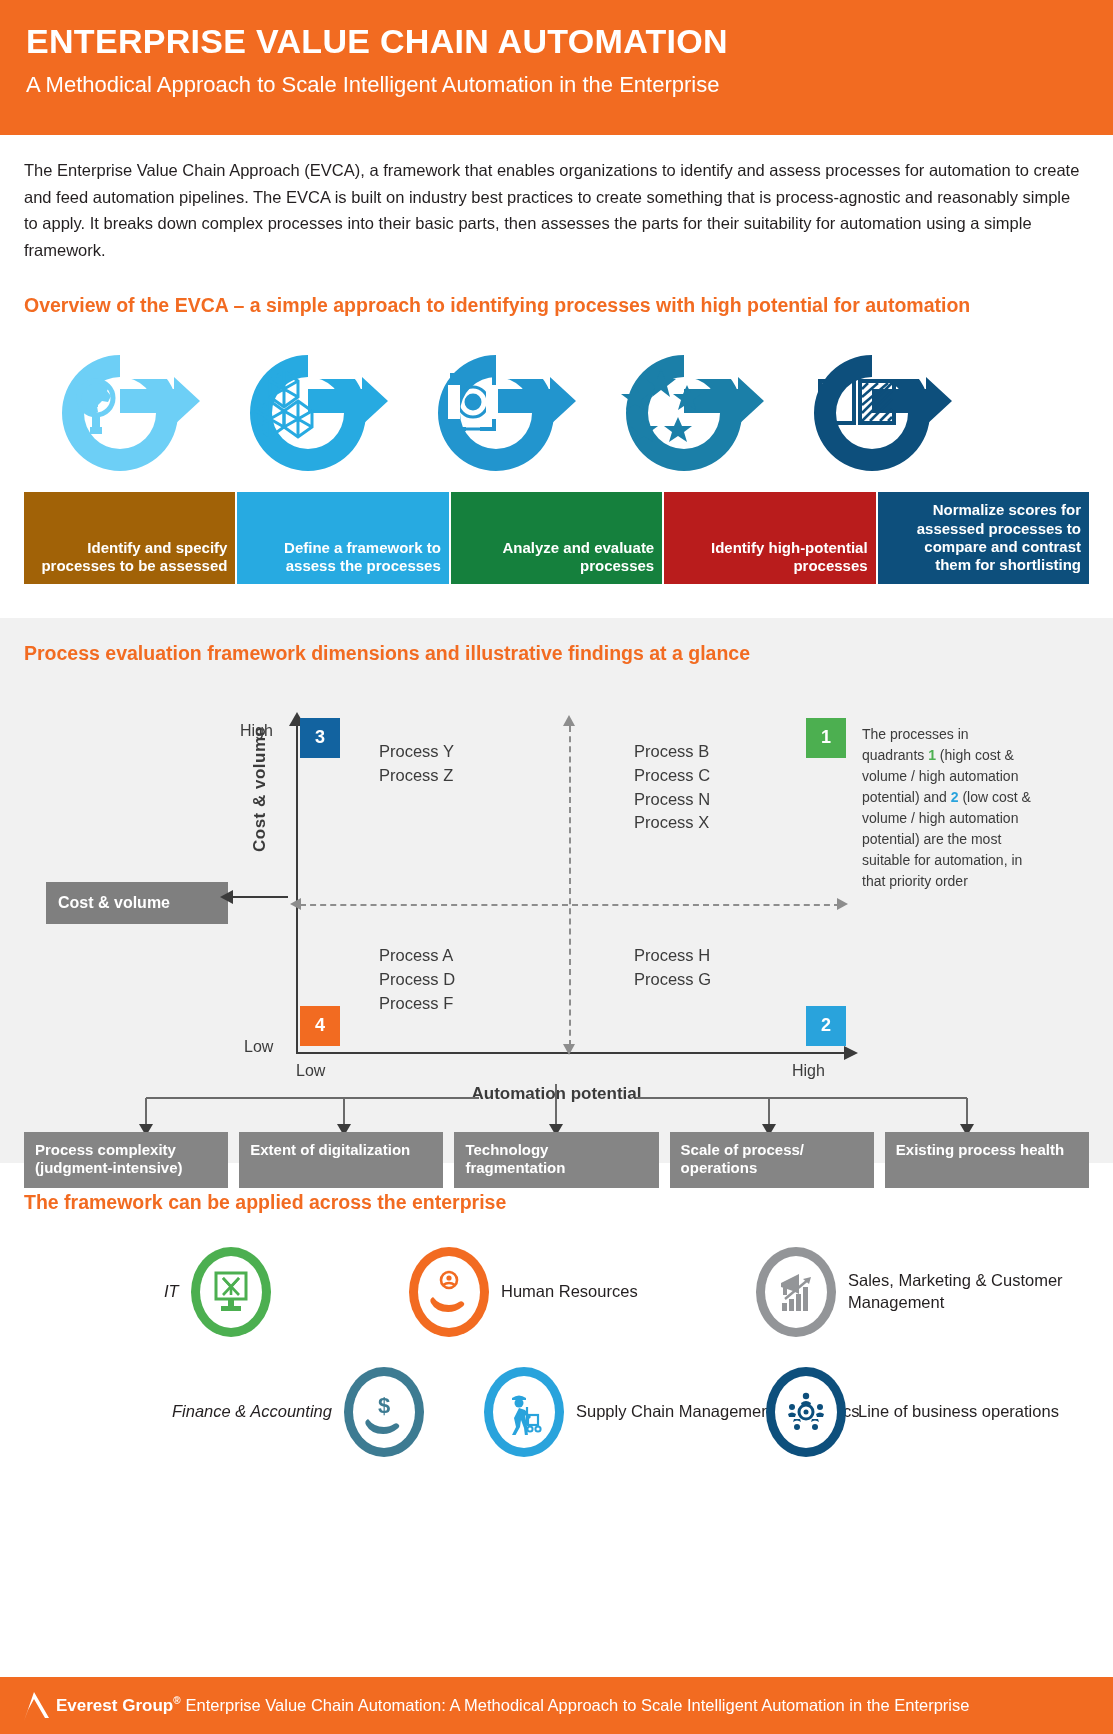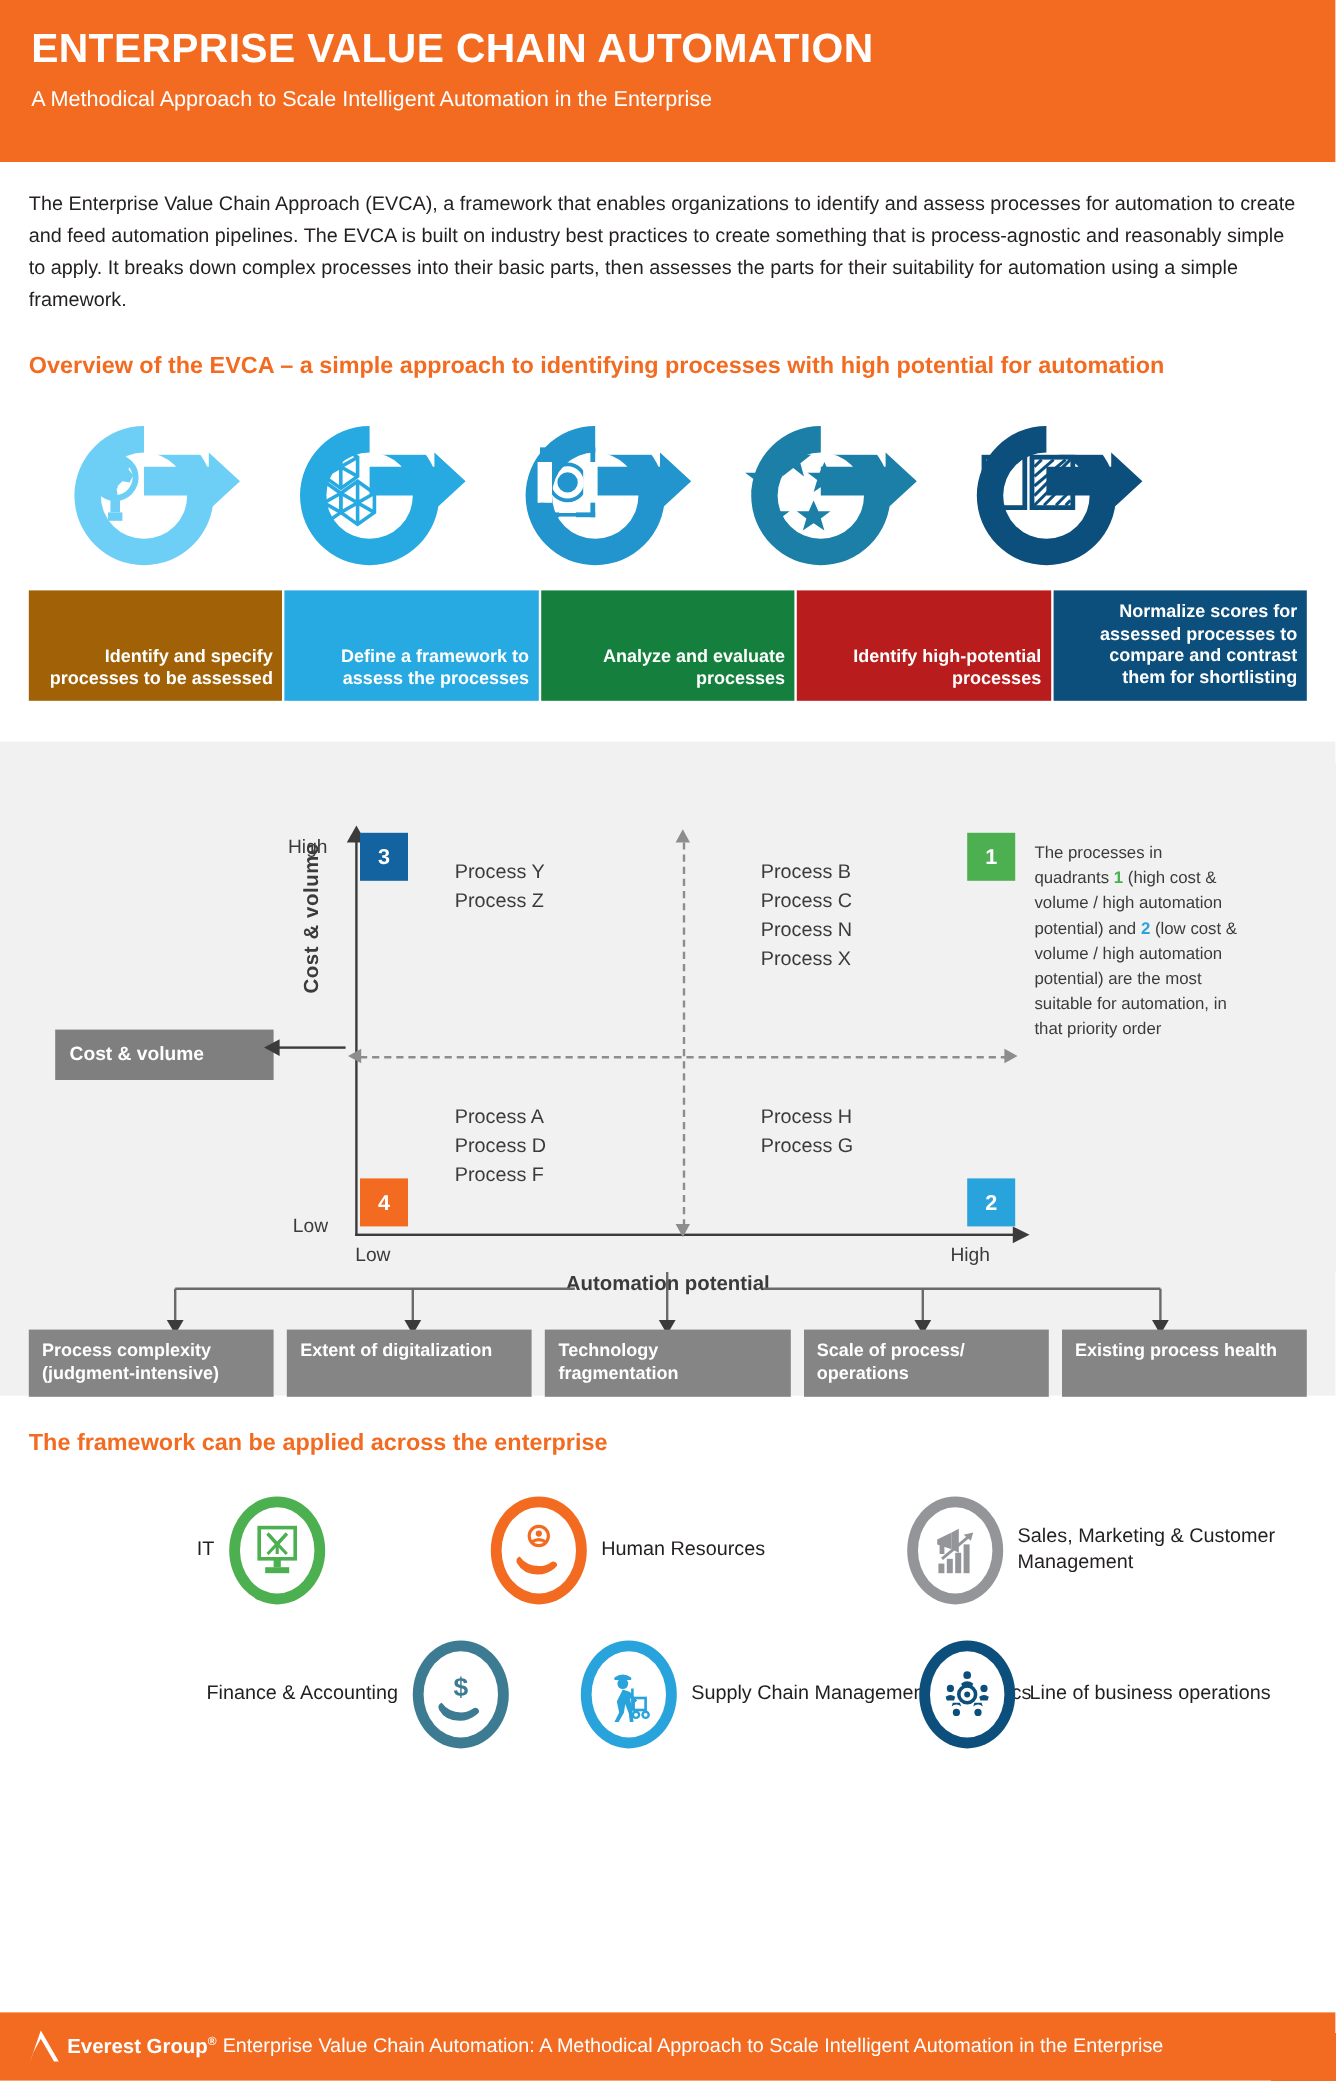--- a/index.html
+++ b/index.html
@@ -20,21 +20,21 @@
   }
   .header h1 {
     color: #ffffff;
     font-size: 34px;
     font-weight: bold;
     letter-spacing: 0.3px;
     line-height: 1.12;
   }
   .header h2 {
     color: #ffffff;
-    font-size: 18px;
+    font-size: 22px;
     font-weight: normal;
     margin-top: 12px;
     line-height: 1.15;
   }
 
   
   .intro {
     padding: 22px 30px 0 24px;
   }
   .intro p {
@@ -357,21 +357,21 @@
     background: #fff;
     border-radius: 50%;
     display: flex; align-items: center; justify-content: center;
   }
   .ent-label {
     font-size: 16.5px;
     line-height: 1.33;
     color: #231f20;
   }
   .ent-item .ent-label { margin-left: 12px; }
-  .ent-item.rev .ent-label { margin-left: 0; margin-right: 12px; text-align: right; }
+  .ent-item.rev .ent-label { margin-left: 0; margin-right: 12px; text-align: right; font-style: italic; }
 
   
   .footer {
     position: absolute;
     left: 0; bottom: 0;
     width: 1113px;
     height: 57px;
     background: #f26b21;
     display: flex;
     align-items: center;
@@ -519,20 +519,21 @@
     <div class="bar b4" style="background:#b91c1c">
       <span>Identify high-potential processes</span>
     </div>
     <div class="bar b5" style="background:#0d4f7c">
       <span>Normalize scores for assessed processes to compare and contrast them for shortlisting</span>
     </div>
   </div>
 </div>
 
 <div class="quad-section">
+  <div class="sec-title">Process evaluation framework dimensions and illustrative findings at a glance</div>
 
   <div class="quad-area">
 
     <div class="axis-vert"></div>
     <div class="axis-vert-arrow"></div>
     <div class="axis-horz"></div>
     <div class="axis-horz-arrow"></div>
 
     <div class="dash-h"></div>
     <div class="dash-h-arrow-l"></div>

